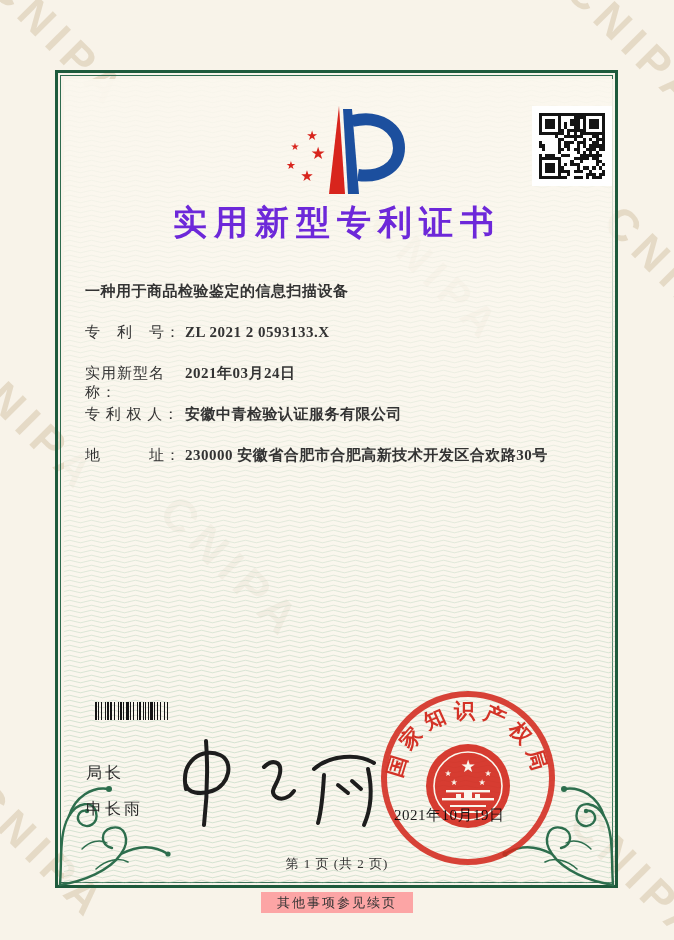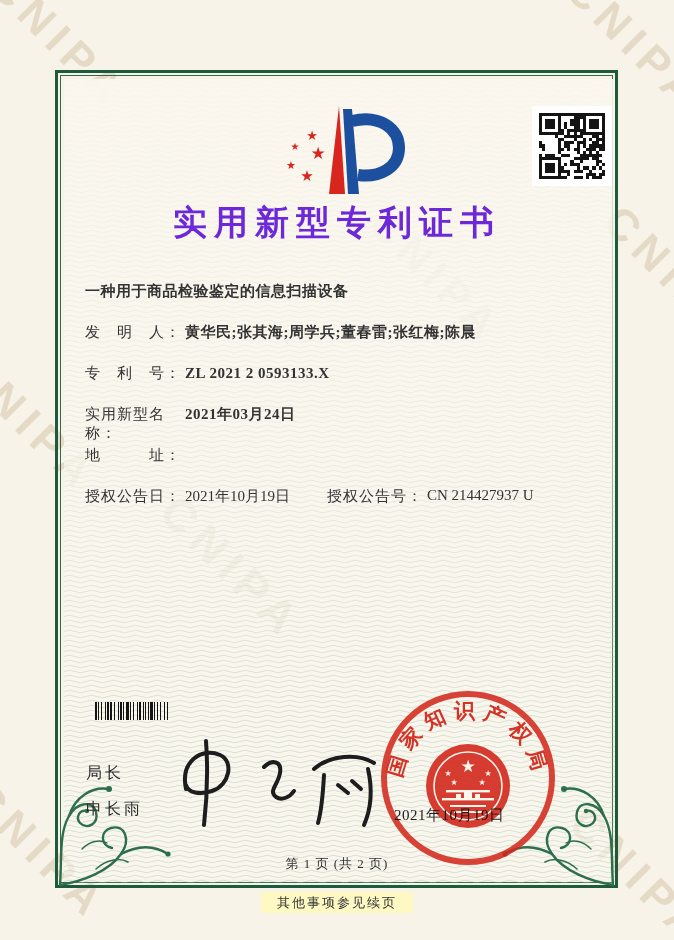--- a/index.html
+++ b/index.html
@@ -54,21 +54,21 @@
   .barcode div{ background:#141414; }
 
   .director{ position:absolute; left:86px; top:755px; font-size:16px; color:#2a2a2a; letter-spacing:3px; line-height:36px;}
   .signature{ position:absolute; left:168px; top:733px; }
 
   .issue-date{ position:absolute; left:394px; top:806px; font-size:15px; letter-spacing:.5px; color:#1c1c1c; z-index:2;}
   .seal{ position:absolute; left:378px; top:688px; z-index:3; mix-blend-mode:multiply; opacity:.95; }
 
   .page-no{ position:absolute; left:0; top:855px; width:674px; text-align:center; font-size:13px; color:#333; letter-spacing:1px; z-index:2;}
   .foot-note{ position:absolute; left:0; top:893px; width:674px; text-align:center; z-index:2; }
-  .foot-note span{ background:#fef9c3; padding:3px 16px; font-size:13px; color:#333; letter-spacing:2px; }
+  .foot-note span{ background:#fca5a5; padding:3px 16px; font-size:13px; color:#333; letter-spacing:2px; }
 
   .ornament{ position:absolute; bottom:-4px; z-index:2; }
   .orn-left{ left:-4px; }
   .orn-right{ right:-4px; transform:scaleX(-1); }
 </style>
 </head>
 <body>
 
 <div class="page">
 
@@ -304,39 +304,34 @@
         </svg>
     </div>
 
     <div class="title">实用新型专利证书</div>
 
     <div class="rows">
       <div class="row">
         <span class="val">一种用于商品检验鉴定的信息扫描设备</span>
       </div>
       <div class="row">
-        <span class="lbl">发　明　人：</span>
-        <span class="val">黄华民;张其海;周学兵;董春雷;张红梅;陈晨</span>
-      </div>
-      <div class="row">
         <span class="lbl">专　利　号：</span>
         <span class="val">ZL 2021 2 0593133.X</span>
       </div>
       <div class="row">
         <span class="lbl">实用新型名称：</span>
         <span class="val">2021年03月24日</span>
       </div>
       <div class="row">
+        <span class="lbl">专 利 权 人：</span>
+        <span class="val">安徽中青检验认证服务有限公司</span>
+      </div>
+      <div class="row">
         <span class="lbl">地　　　址：</span>
-      </div>
-      <div class="grant-row">
-        <span class="lbl">授权公告日：</span>
-        <span class="v1">2021年10月19日</span>
-        <span class="lbl">授权公告号：</span>
-        <span>CN 214427937 U</span>
+        <span class="val">230000 安徽省合肥市合肥高新技术开发区合欢路30号</span>
       </div>
     </div>
 
     <div class="paras">
     </div>
 
     <div class="barcode" id="barcode">
         <div style="width: 2px;"></div>
         <div style="width: 1px; background: transparent;"></div>
         <div style="width: 1px;"></div>

